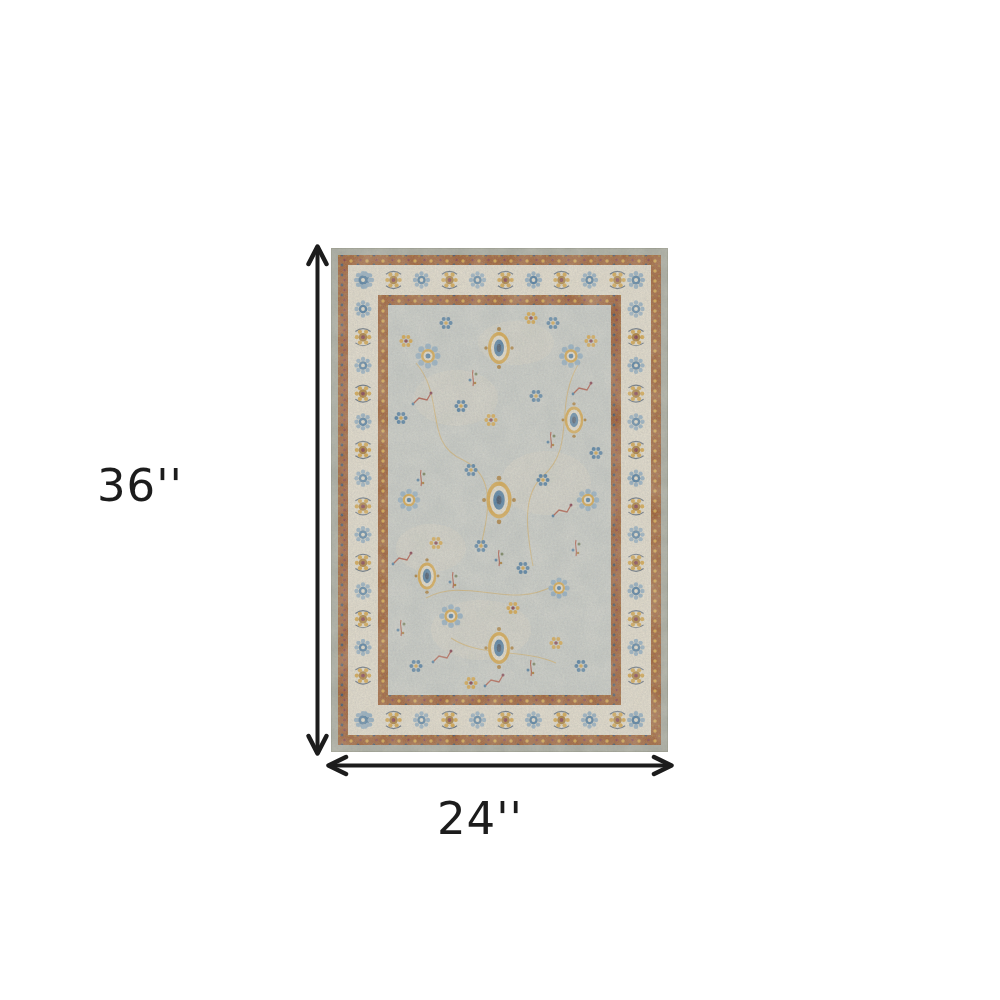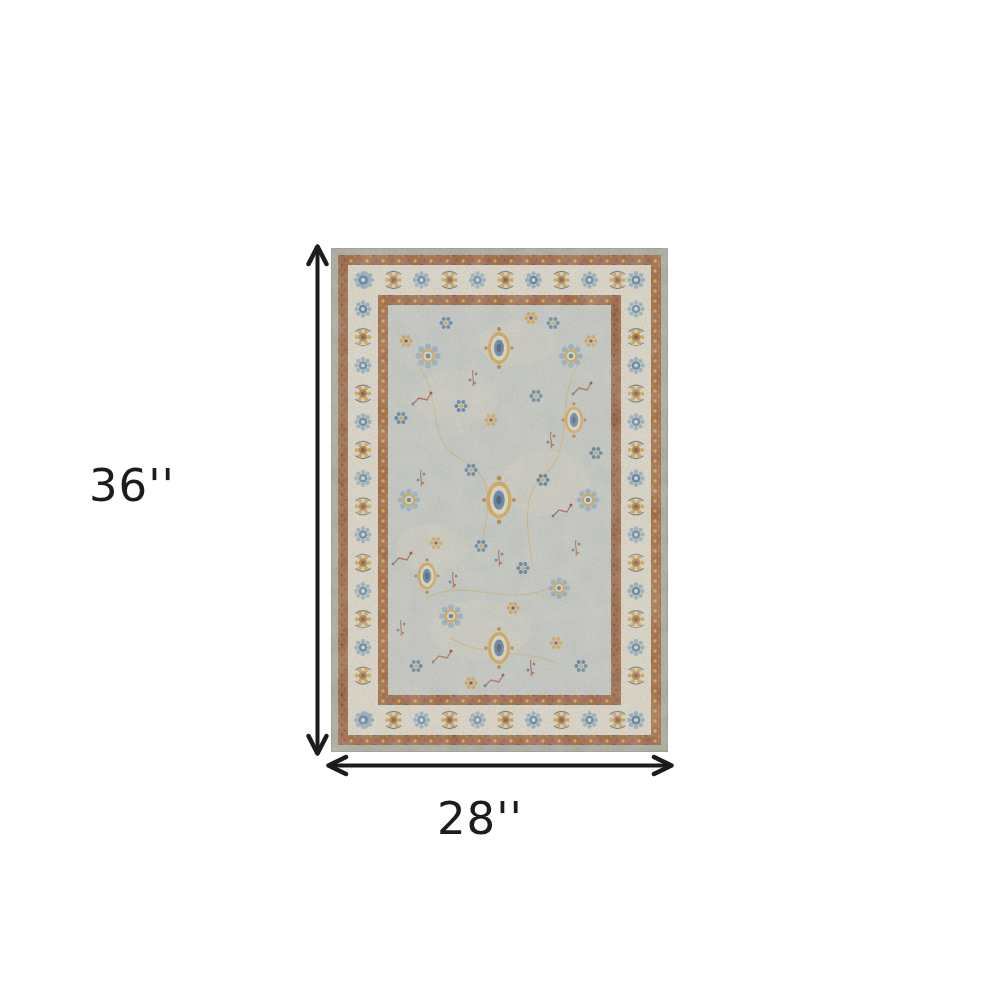--- a/index.html
+++ b/index.html
@@ -5,21 +5,21 @@
   html,body{margin:0;padding:0;background:#ffffff;}
   body{font-family:"DejaVu Sans",sans-serif;}
   .stage{position:relative;width:1000px;height:1000px;background:#ffffff;overflow:hidden;}
   .annot{position:absolute;left:0;top:0;width:1000px;height:1000px;}
   .rug{position:absolute;left:331px;top:248px;width:337px;height:504px;}
   .dim-label{
     position:absolute;width:140px;text-align:center;
     font-size:45px;line-height:1.1;color:#1c1c1c;letter-spacing:1px;
     font-family:"DejaVu Sans",sans-serif;
   }
-  #hlab{left:62px;top:461px;}
+  #hlab{left:70px;top:461px;}
   #wlab{left:410px;top:794px;}
 </style>
 </head>
 <body>
 
 <div class="stage">
 
   <svg class="annot" viewBox="0 0 1000 1000">
     <g fill="none" stroke="#1c1c1c" stroke-linecap="round" stroke-linejoin="round">
       <line x1="317.5" y1="248" x2="317.5" y2="752" stroke-width="4"></line>
@@ -27,21 +27,21 @@
       <path d="M308.5,736 L317.5,753.5 L326.5,736" stroke-width="4.5"></path>
     </g>
     <g fill="none" stroke="#1c1c1c" stroke-linecap="round" stroke-linejoin="round">
       <line x1="330" y1="765.5" x2="670" y2="765.5" stroke-width="4"></line>
       <path d="M346,757 L328.5,765.5 L346,774" stroke-width="4.5"></path>
       <path d="M654,757 L671.5,765.5 L654,774" stroke-width="4.5"></path>
     </g>
   </svg>
 
   <div class="dim-label" id="hlab">36''</div>
-  <div class="dim-label" id="wlab">28''</div>
+  <div class="dim-label" id="wlab">24''</div>
 
   <svg class="rug" viewBox="0 0 337 504" preserveAspectRatio="none">
     <defs>
       <filter id="f-wear" x="-5%" y="-5%" width="110%" height="110%">
         <feTurbulence type="fractalNoise" baseFrequency="0.05" numOctaves="3" seed="4" stitchTiles="stitch"></feTurbulence>
         <feColorMatrix type="matrix" values="0 0 0 0 0.88  0 0 0 0 0.85  0 0 0 0 0.76  0 0 0 0.55 0"></feColorMatrix>
       </filter>
       <filter id="f-grain" x="-5%" y="-5%" width="110%" height="110%">
         <feTurbulence type="fractalNoise" baseFrequency="0.9" numOctaves="2" seed="2" stitchTiles="stitch"></feTurbulence>
         <feColorMatrix type="matrix" values="0 0 0 0 0.45  0 0 0 0 0.42  0 0 0 0 0.36  0 0 0 0.4 0"></feColorMatrix>

